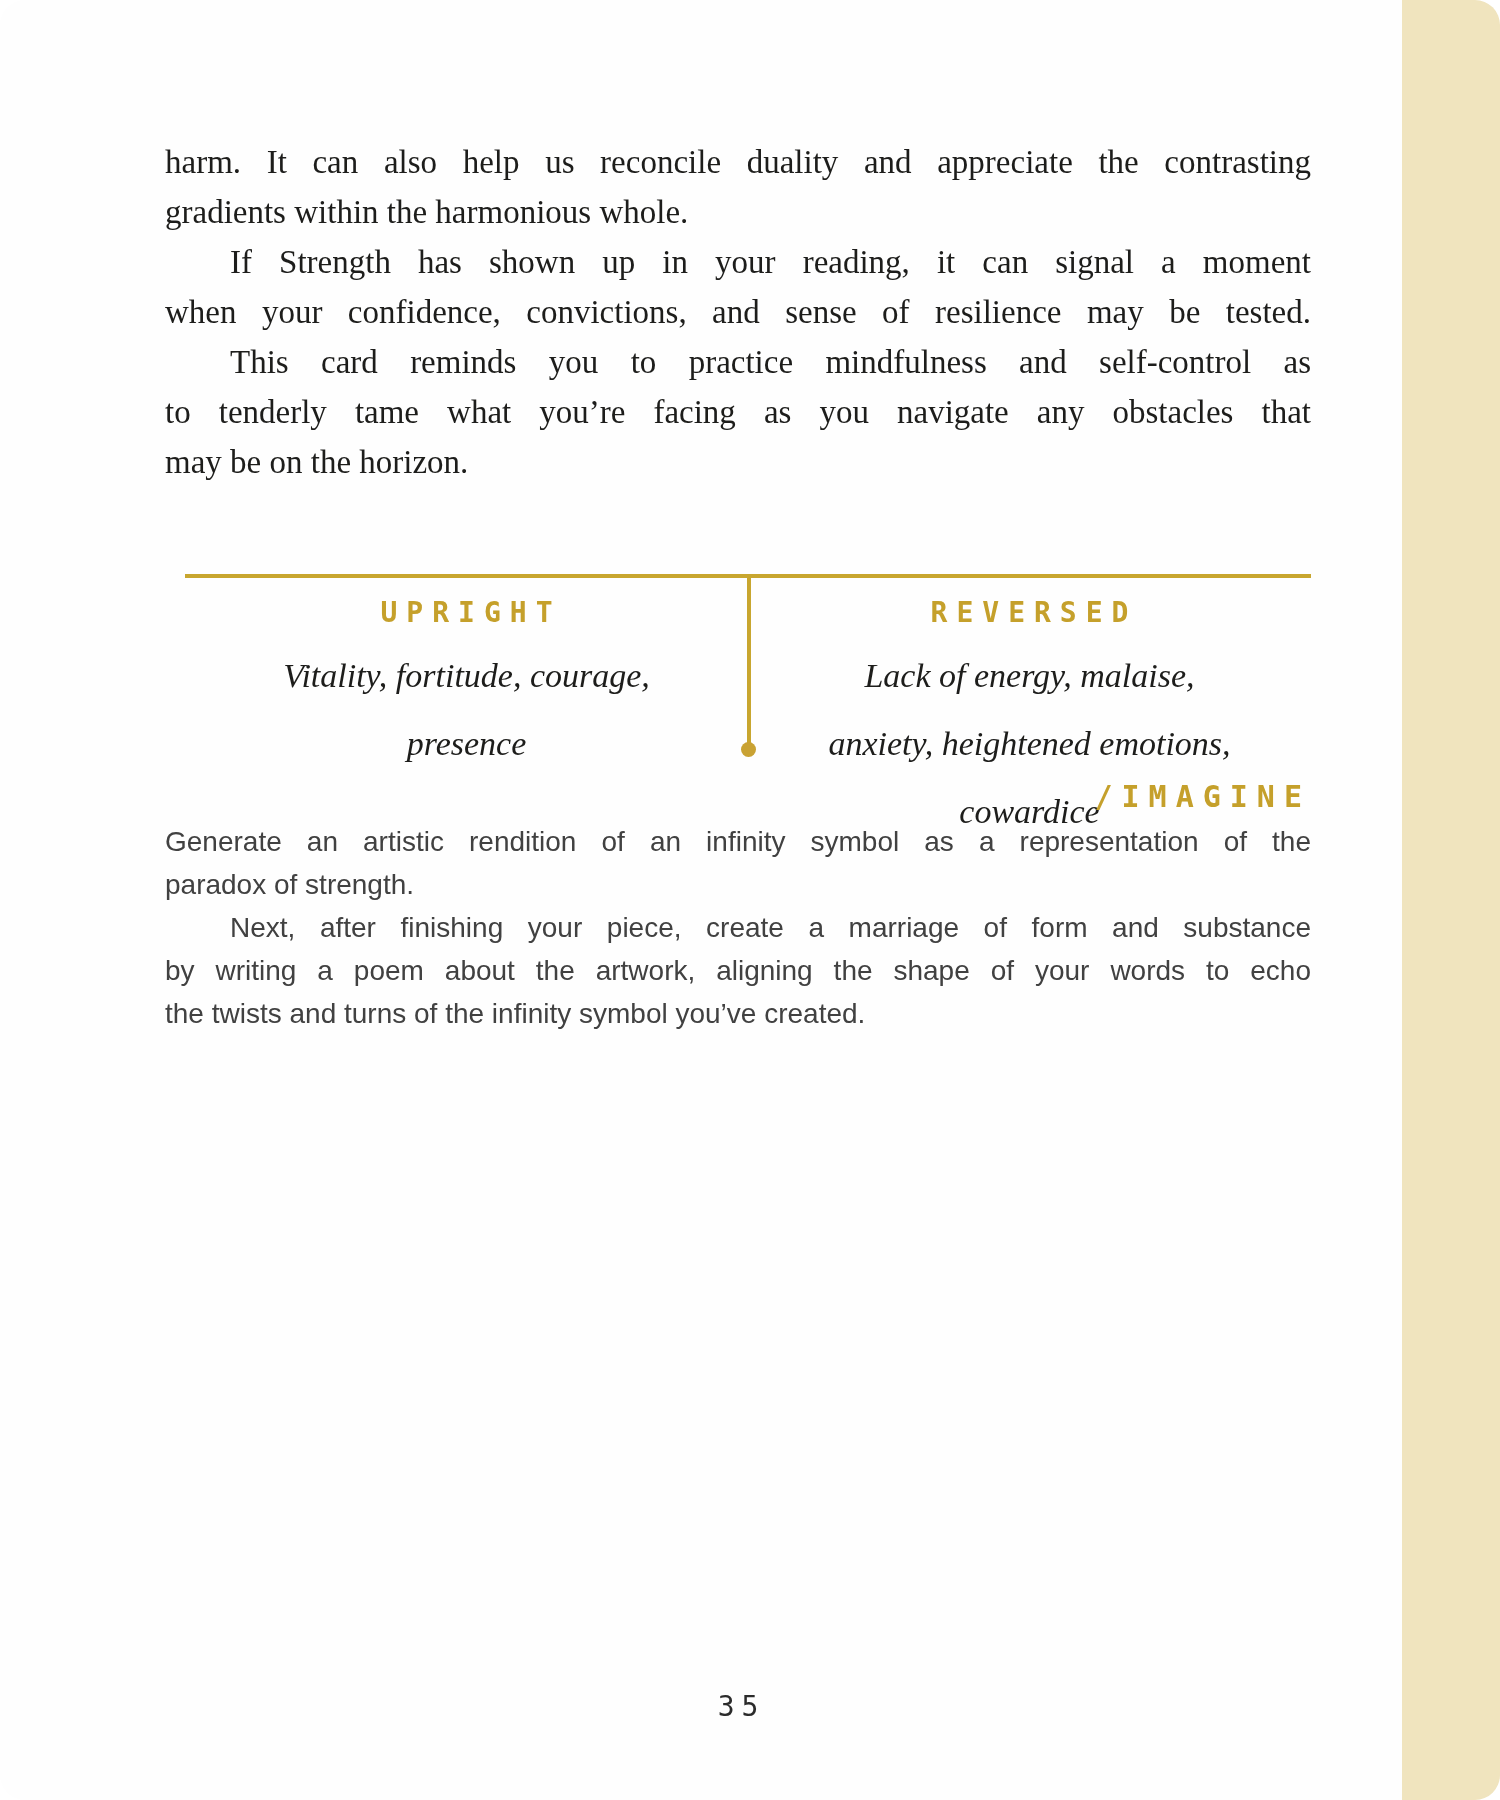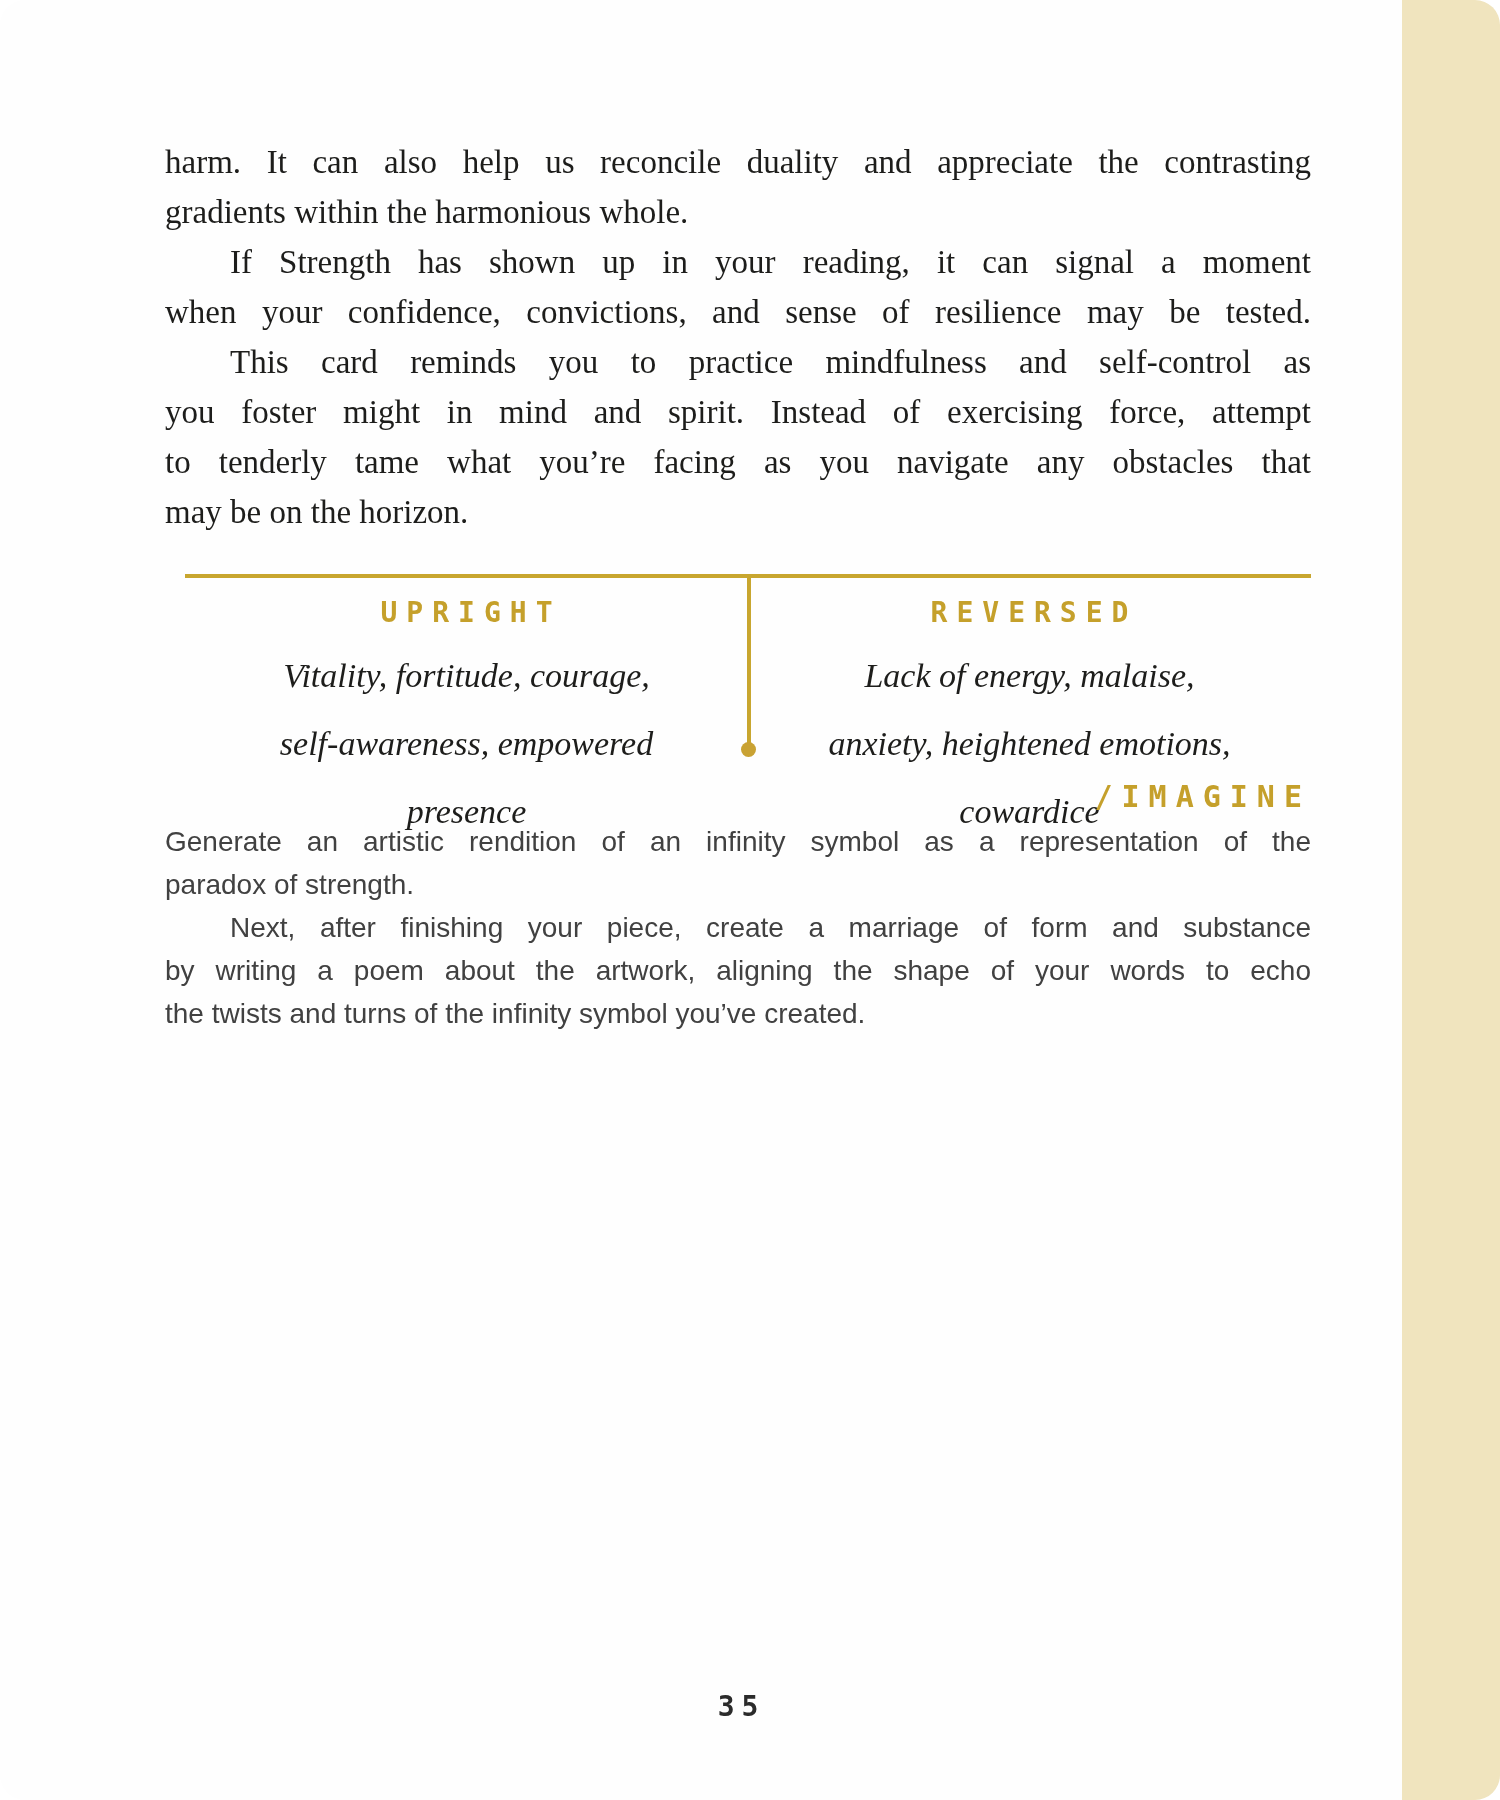--- a/index.html
+++ b/index.html
@@ -105,21 +105,21 @@
   }
   .sans-line { text-align: justify; text-align-last: justify; }
   .sans-line.flush { text-align-last: left; }
   .sans-line.indent { text-indent: 65px; }
   
   .page-number {
     position: absolute;
     left: 165px; top: 1690px;
     width: 1146px;
     font-family: "DejaVu Sans Mono", monospace;
-    font-weight: bold;
+    font-weight: normal;
     font-size: 28px;
     letter-spacing: 7px;
     padding-left: 7px;
     box-sizing: border-box;
     text-align: center;
     color: #2b2b2b;
   }
 </style>
 </head>
 <body>
@@ -127,35 +127,33 @@
 <div class="page">
 
   <div class="edge-stripe"></div>
 
   <section class="body-serif">
       <div class="serif-line">harm. It can also help us reconcile duality and appreciate the contrasting</div>
       <div class="serif-line flush">gradients within the harmonious whole.</div>
       <div class="serif-line indent">If Strength has shown up in your reading, it can signal a moment</div>
       <div class="serif-line">when your confidence, convictions, and sense of resilience may be tested.</div>
       <div class="serif-line indent">This card reminds you to practice mindfulness and self-control as</div>
-      <div class="serif-line">you foster might in mind and spirit. Instead of exercising force, attempt</div>
       <div class="serif-line">to tenderly tame what you’re facing as you navigate any obstacles that</div>
       <div class="serif-line flush">may be on the horizon.</div>
     </section>
 
   <div class="rule-h"></div>
   <div class="rule-v"></div>
   <div class="rule-dot"></div>
 
   <div class="kw-cols">
     <div class="kw-col">
       <h3 class="kw-heading">UPRIGHT</h3>
       <div>
           <div class="kw-line">Vitality, fortitude, courage,</div>
-          <div class="kw-line">self-awareness, empowered</div>
           <div class="kw-line">presence</div>
         </div>
     </div>
     <div class="kw-col">
       <h3 class="kw-heading">REVERSED</h3>
       <div>
           <div class="kw-line">Lack of energy, malaise,</div>
           <div class="kw-line">anxiety, heightened emotions,</div>
           <div class="kw-line">cowardice</div>
         </div>

